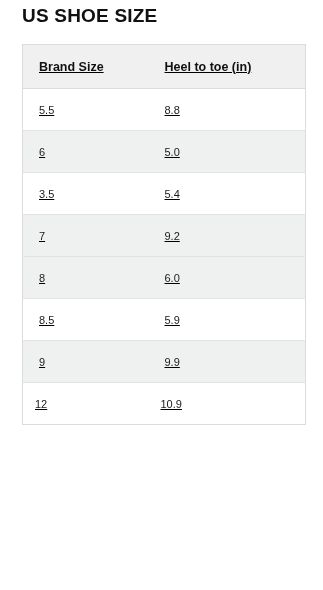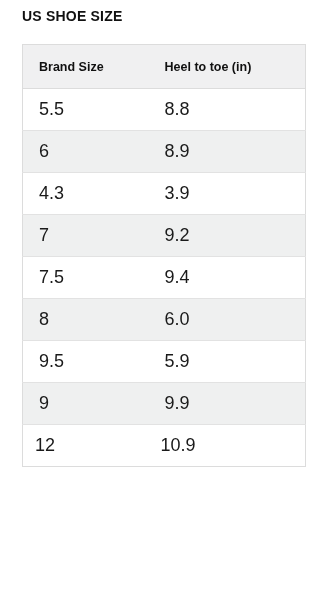--- a/index.html
+++ b/index.html
@@ -17,56 +17,57 @@
   #page {
     position: relative;
     width: 323px;
     height: 590px;
     background: #ffffff;
   }
   #size-title {
     position: absolute;
     left: 22px;
     top: 8px;
-    font-size: 14px;
+    font-size: 19px;
     font-weight: bold;
     letter-spacing: 0.2px;
     color: #111111;
     line-height: 16px;
     white-space: nowrap;
   }
   #size-table-wrap {
     position: absolute;
     left: 22px;
     top: 44px;
     width: 283px;
   }
   table.size-table {
     width: 283px;
     border-collapse: collapse;
     table-layout: fixed;
     border: 1px solid #dcdcdc;
     background: #86efac;
+    text-decoration: underline;
   }
   table.size-table col.c1 { width: 126px; }
   table.size-table col.c2 { width: 157px; }
   table.size-table thead th {
     background: #f0f0f1;
     font-size: 12.5px;
     font-weight: bold;
     color: #111111;
     text-align: left;
     padding: 0 0 0 16px;
     height: 43px;
     border-bottom: 1px solid #dcdcdc;
     vertical-align: middle;
     white-space: nowrap;
   }
   table.size-table tbody td {
-    font-size: 18px;
+    font-size: 11px;
     font-weight: normal;
     color: #1a1a1a;
     text-align: left;
     padding: 0 0 0 16px;
     height: 41px;
     border-bottom: 1px solid #e2e2e2;
     vertical-align: middle;
     white-space: nowrap;
   }
   table.size-table tbody tr.alt td {
@@ -99,40 +100,36 @@
           <th>Heel to toe (in)</th>
         </tr>
       </thead>
       <tbody id="size-table-body">
         <tr class="plain">
           <td>5.5</td>
           <td>8.8</td>
         </tr>
         <tr class="alt">
           <td>6</td>
-          <td>8.9</td>
+          <td>5.0</td>
         </tr>
         <tr class="plain">
-          <td>4.3</td>
-          <td>3.9</td>
+          <td>3.5</td>
+          <td>5.4</td>
         </tr>
         <tr class="alt">
           <td>7</td>
           <td>9.2</td>
-        </tr>
-        <tr class="plain">
-          <td>7.5</td>
-          <td>9.4</td>
         </tr>
         <tr class="alt">
           <td>8</td>
           <td>6.0</td>
         </tr>
         <tr class="plain">
-          <td>9.5</td>
+          <td>8.5</td>
           <td>5.9</td>
         </tr>
         <tr class="alt">
           <td>9</td>
           <td>9.9</td>
         </tr>
         <tr class="plain">
           <td>12</td>
           <td>10.9</td>
         </tr>

